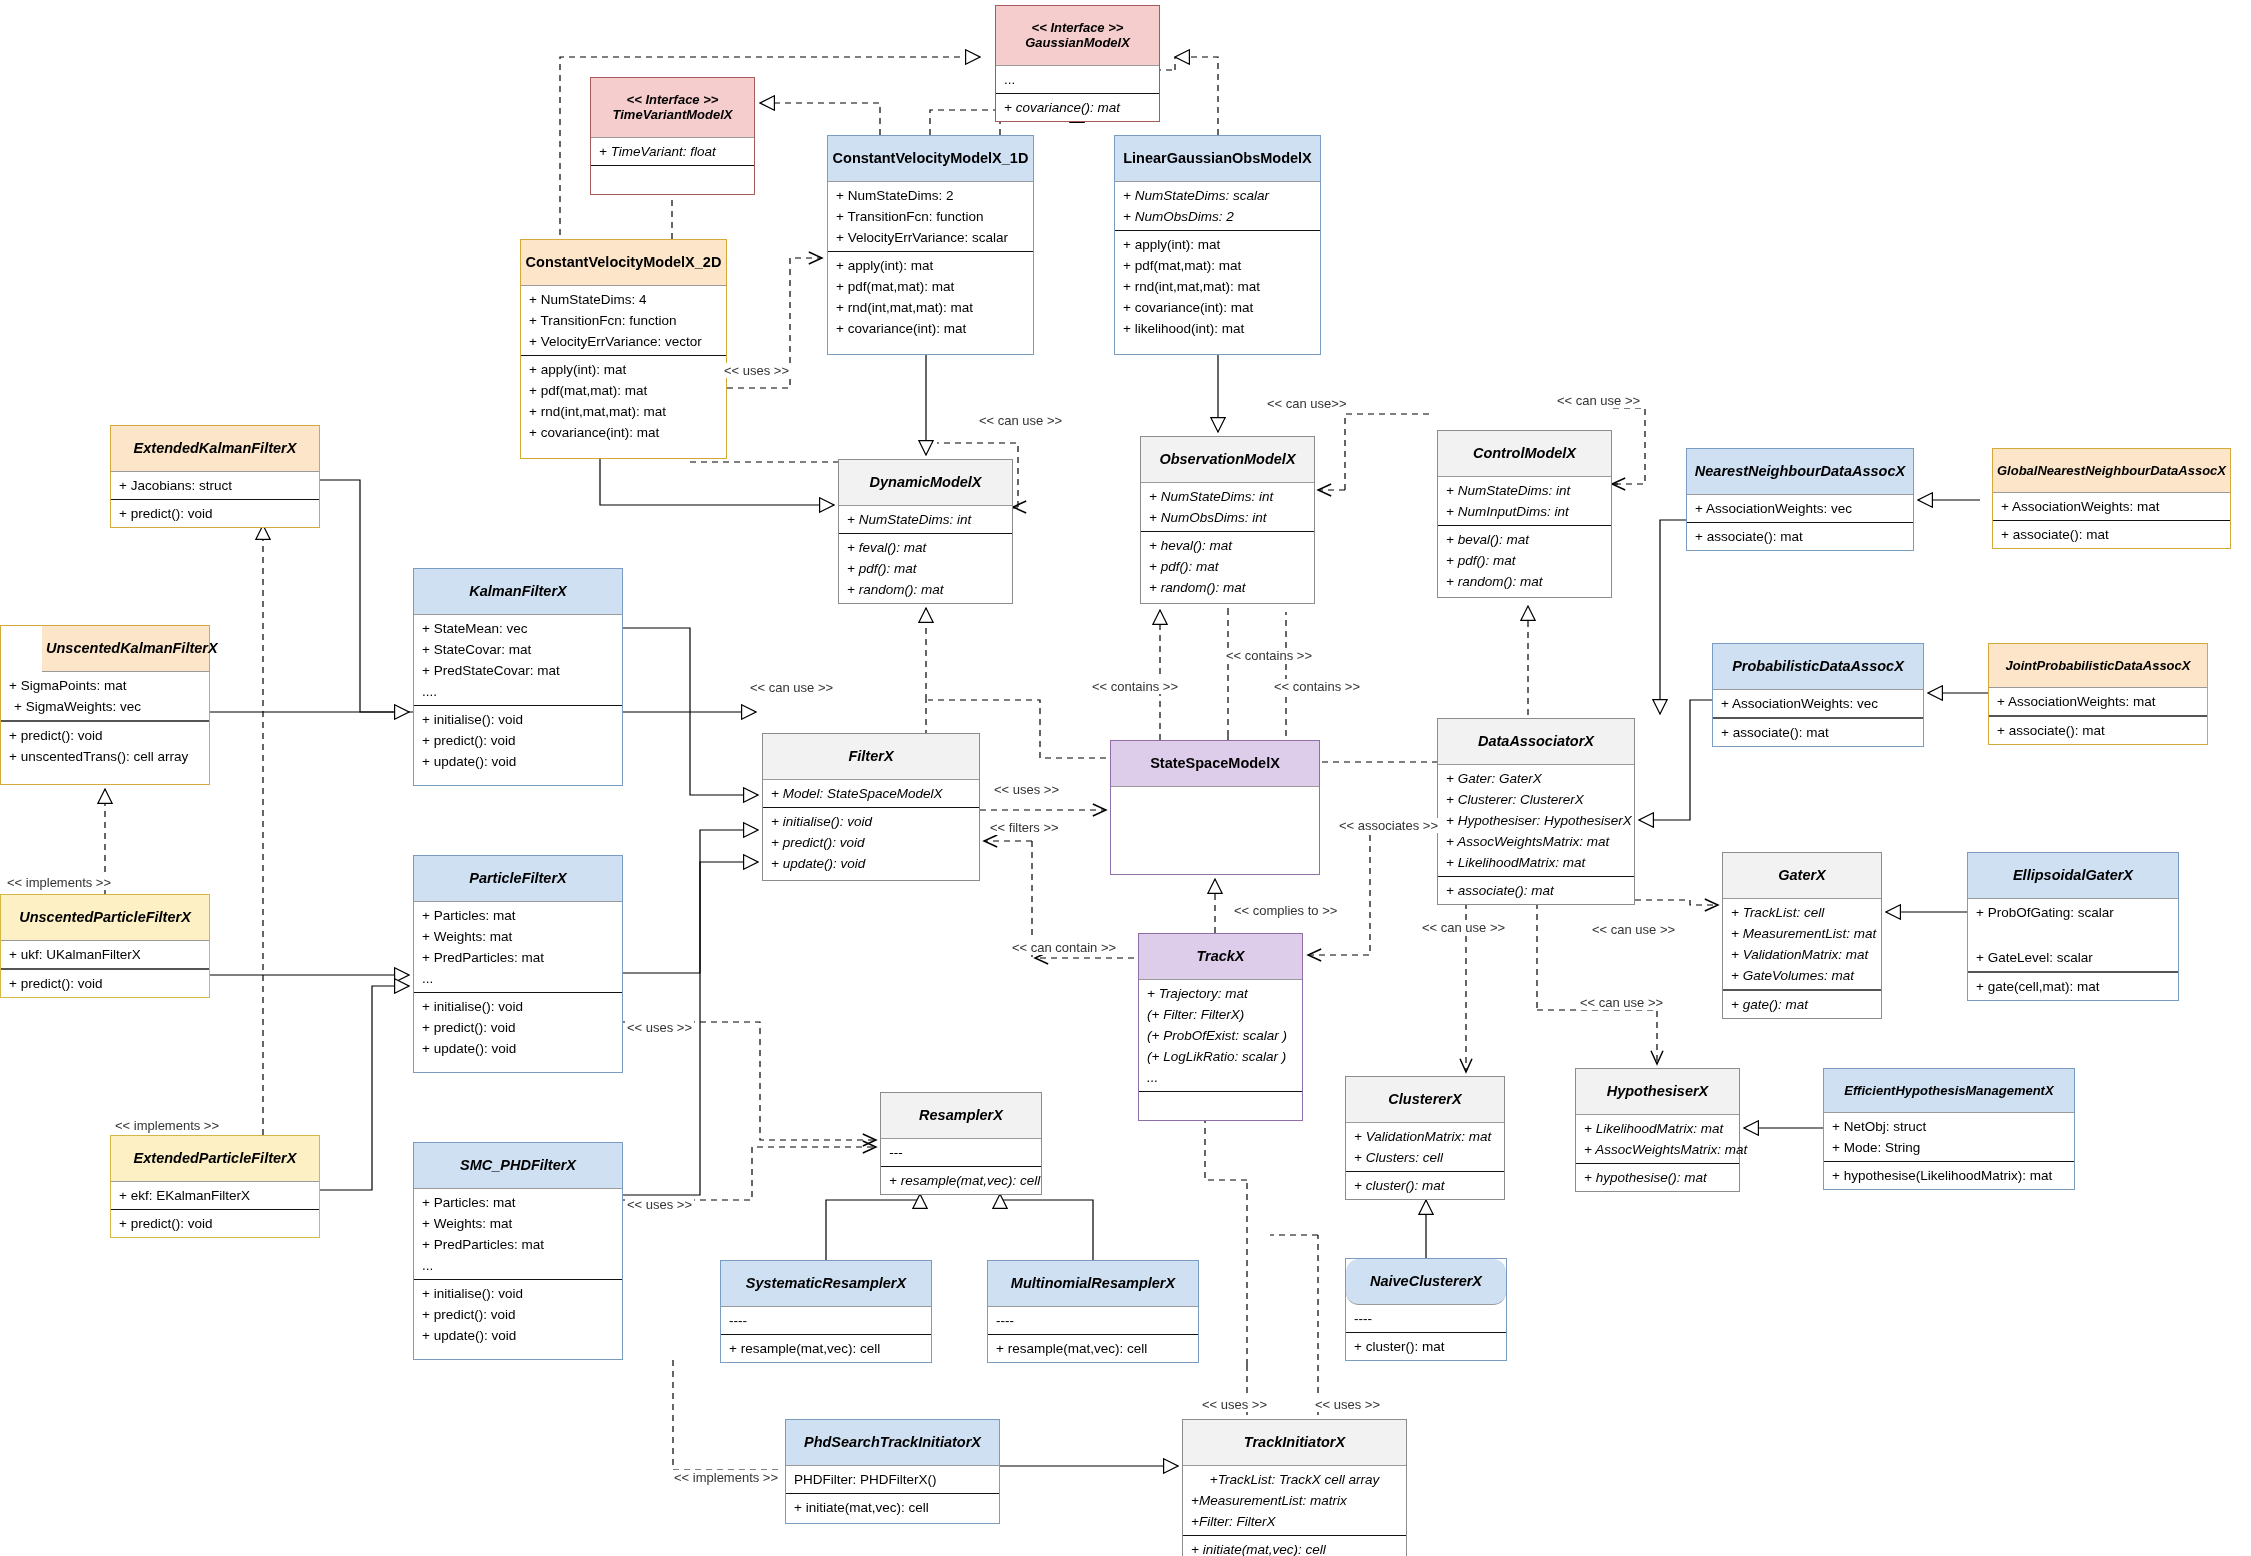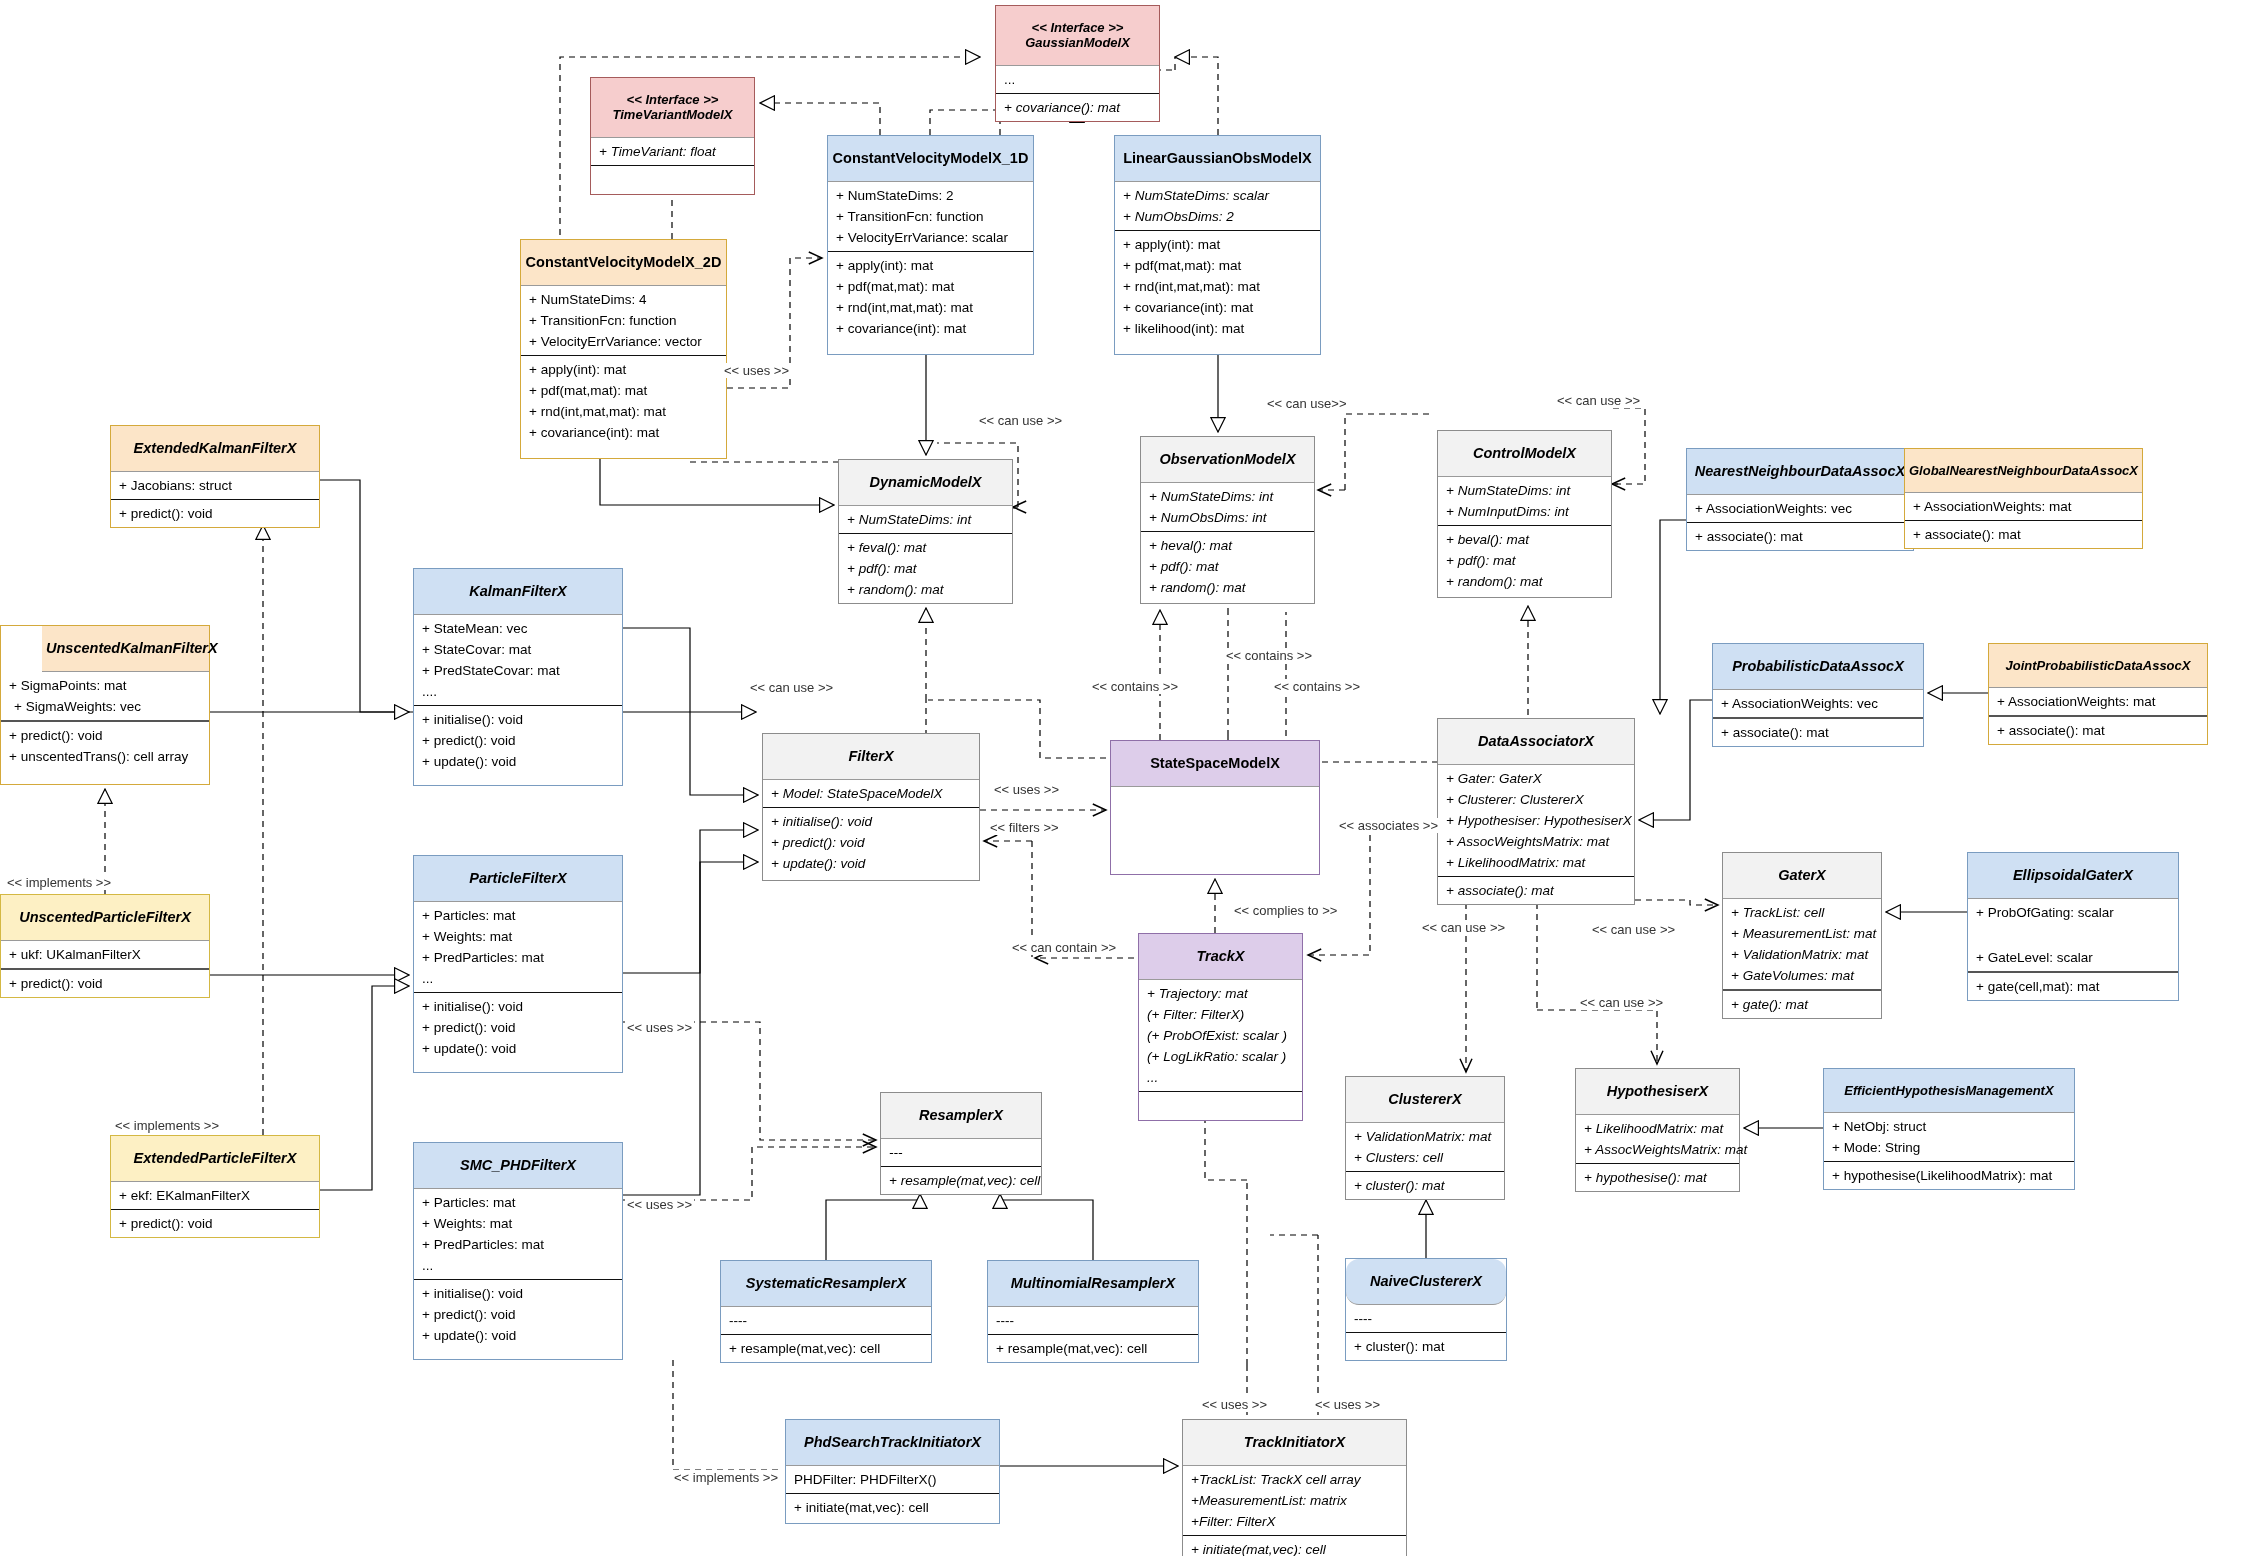--- a/index.html
+++ b/index.html
@@ -317,21 +317,21 @@
         <div class="hdr" style="font-size: 14.5px;">
           <div>NearestNeighbourDataAssocX</div>
         </div>
         <div class="sec">
           <div class="row" style="font-size: 13.5px;">+ AssociationWeights: vec</div>
         </div>
         <div class="sec">
           <div class="row" style="font-size: 13.5px;">+ associate(): mat</div>
         </div>
       </div>
-      <div class="uml t-orange" style="left: 1904px; top: 448px; width: 239px; min-height: 93px;">
+      <div class="uml t-orange" style="left: 1992px; top: 448px; width: 239px; min-height: 93px;">
         <div class="hdr" style="font-size: 13px;">
           <div>GlobalNearestNeighbourDataAssocX</div>
         </div>
         <div class="sec">
           <div class="row" style="font-size: 13.5px;">+ AssociationWeights: mat</div>
         </div>
         <div class="sec">
           <div class="row" style="font-size: 13.5px;">+ associate(): mat</div>
         </div>
       </div>
@@ -617,21 +617,21 @@
         </div>
         <div class="sec">
           <div class="row" style="font-size: 13.5px;">+ initiate(mat,vec): cell</div>
         </div>
       </div>
       <div class="uml t-grey" style="left: 1182px; top: 1419px; width: 225px; min-height: 137px;">
         <div class="hdr" style="font-size: 14.5px;">
           <div>TrackInitiatorX</div>
         </div>
         <div class="sec">
-          <div class="row it" style="font-size: 13.5px;">+TrackList: TrackX cell array</div>
+          <div class="row it" style="font-size: 13.5px; text-align: center;">+TrackList: TrackX cell array</div>
           <div class="row it" style="font-size: 13.5px;">+MeasurementList: matrix</div>
           <div class="row it" style="font-size: 13.5px;">+Filter: FilterX</div>
         </div>
         <div class="sec">
           <div class="row it" style="font-size: 13.5px;">+ initiate(mat,vec): cell</div>
         </div>
       </div>
     </div>
 
   <div id="labels">

